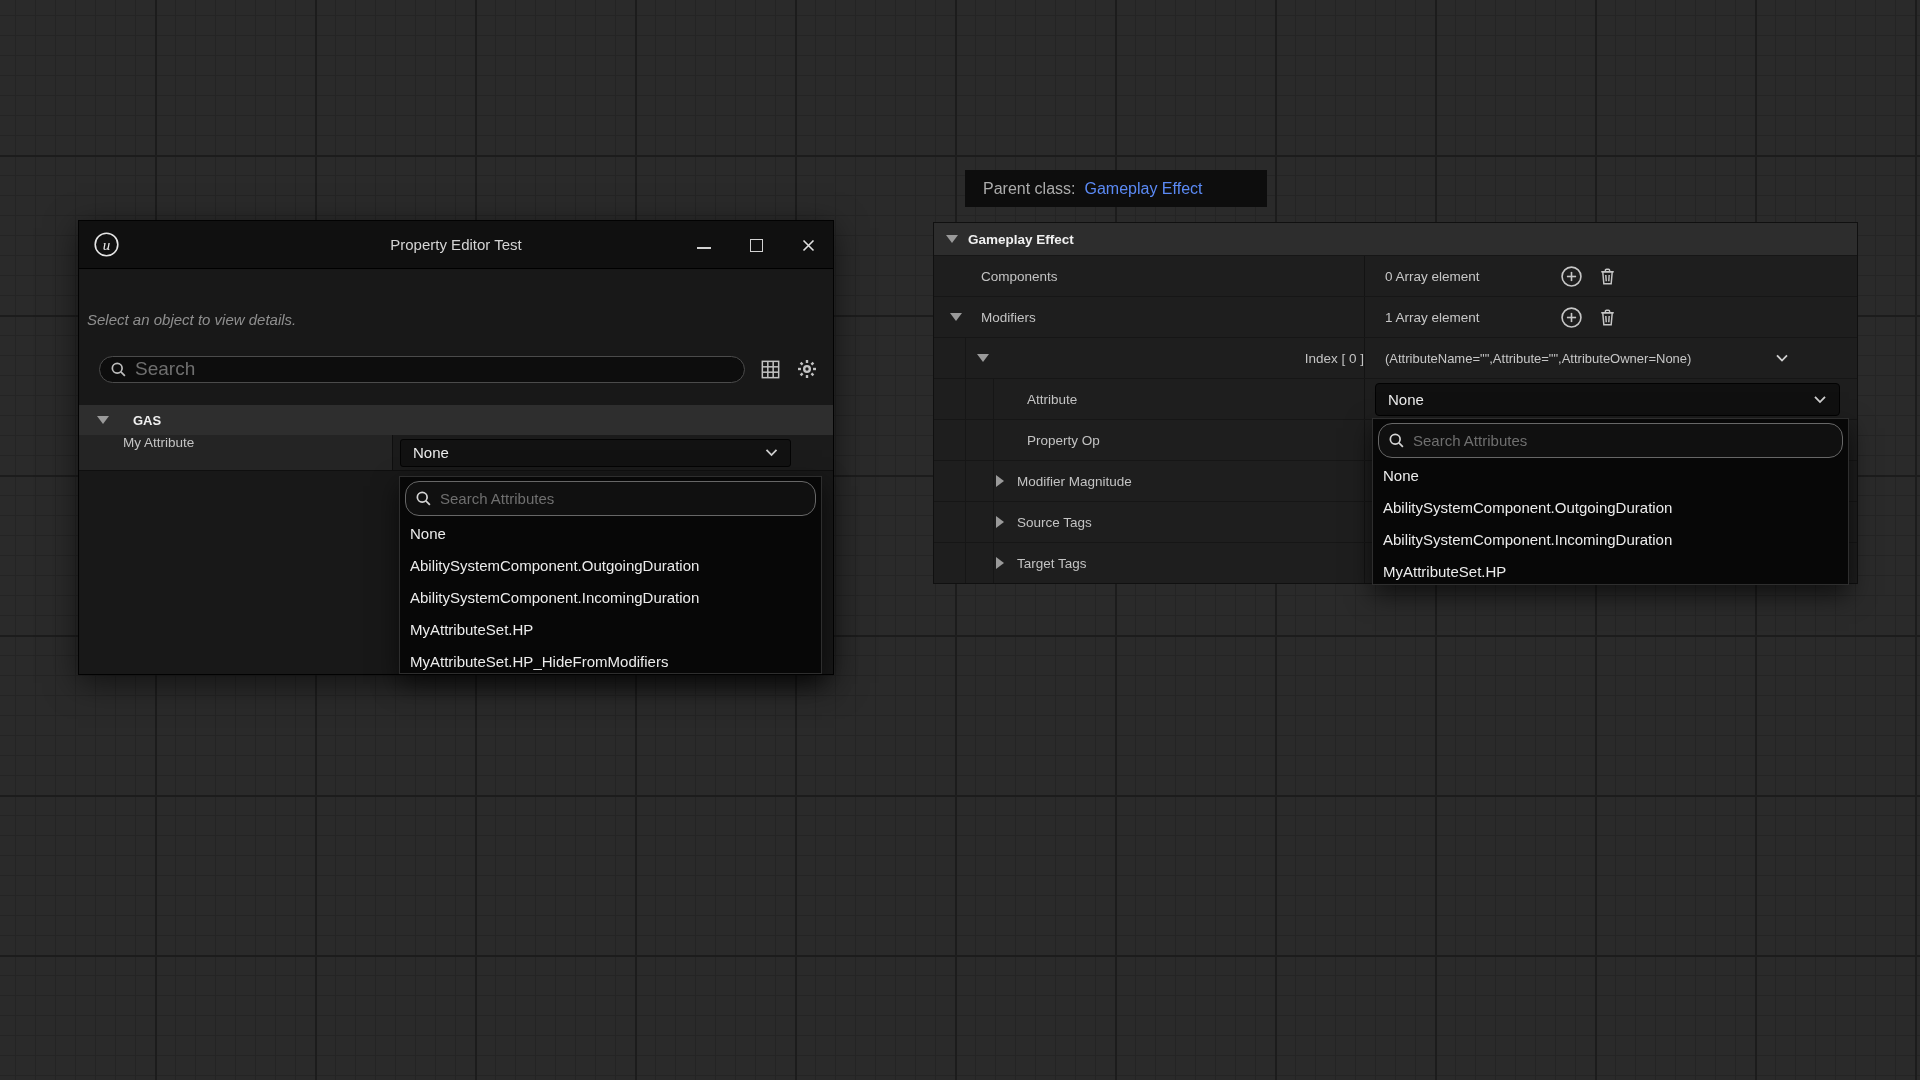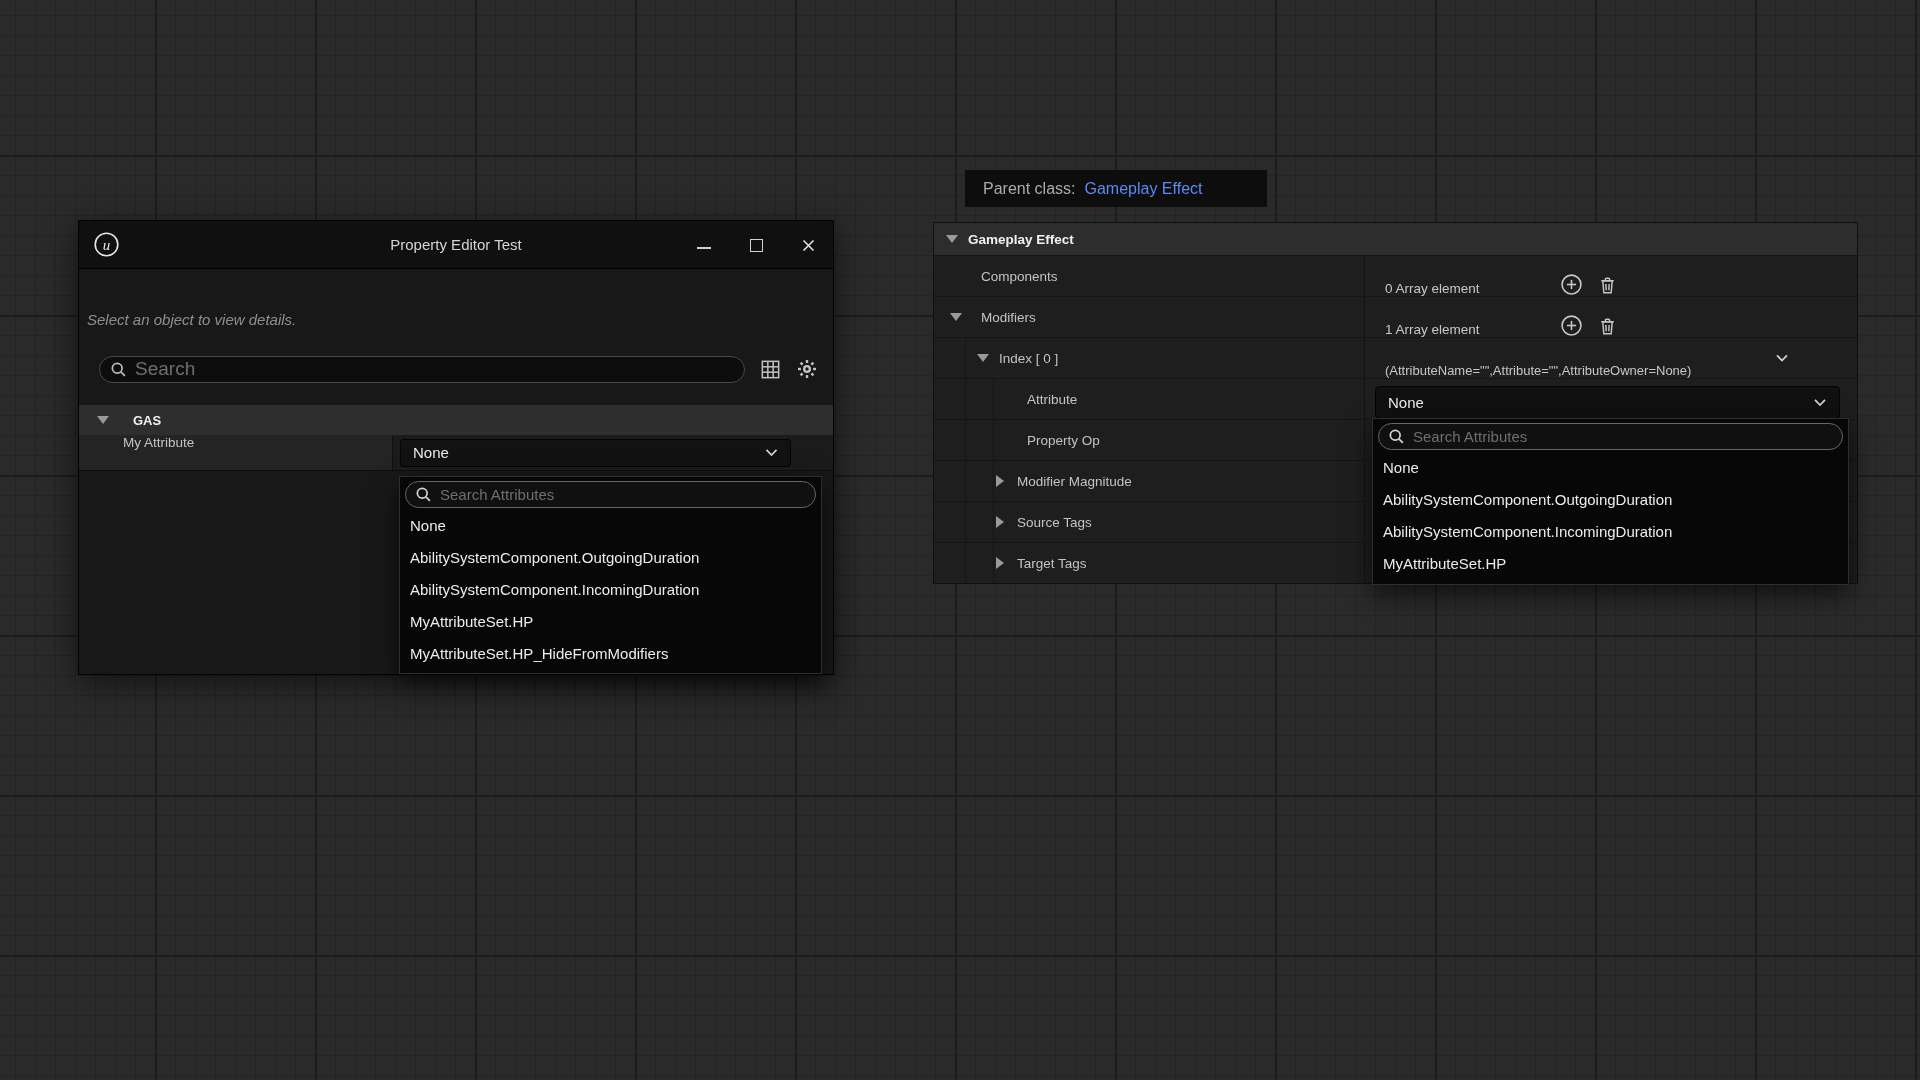--- a/index.html
+++ b/index.html
@@ -36,32 +36,32 @@
   .search-input::placeholder { color:#6f6f6f; }
   .toolbar-icon { margin-left:15px; display:flex; align-items:center; cursor:pointer; }
   .cat-header { position:absolute; top:184px; left:0; right:0; height:30px; background:#2e2e2e; display:flex; align-items:center; padding-left:18px; gap:24px; color:#f0f0f0; font-weight:bold; font-size:13px; }
   .prop-row { position:absolute; top:214px; left:0; right:0; height:36px; display:flex; }
   .prop-label { width:314px; background:#242424; border-right:1px solid #0f0f0f; border-bottom:1px solid #0f0f0f; display:flex; align-items:flex-start; padding-left:44px; color:#c3c3c3; font-size:13.5px; }
   .prop-value { flex:1; background:#1b1b1b; border-bottom:1px solid #0f0f0f; display:flex; align-items:center; }
   .combo { margin-left:7px; width:391px; height:28px; background:#121212; border:1px solid #040404; border-radius:3px; display:flex; align-items:center; justify-content:space-between; padding:0 12px; color:#ececec; font-size:15px; cursor:pointer; }
   
   .dropdown { position:absolute; background:#070707; border:1px solid #2e2e2e; z-index:20; box-shadow:0 10px 24px rgba(0,0,0,.6); }
   .left-dd { left:320px; top:255px; width:423px; height:198px; }
-  .dd-search { margin:4px 5px 2px 5px; height:27px; border:1px solid #676767; border-radius:14px; background:#101010; display:flex; align-items:center; padding:0 9px; gap:8px; }
+  .dd-search { margin:4px 5px 2px 5px; height:35px; border:1px solid #676767; border-radius:14px; background:#101010; display:flex; align-items:center; padding:0 9px; gap:8px; }
   .dd-search .search-input { font-size:15px; }
   .dd-item { height:32px; line-height:32px; padding-left:10px; color:#ececec; font-size:15px; white-space:nowrap; cursor:pointer; }
   
   .parent-bar { position:absolute; left:937px; top:170px; width:302px; height:37px; background:#0d0d0d; display:flex; align-items:center; padding-left:18px; gap:9px; font-size:16px; color:#acacac;margin-left:28px; }
   .parent-link { color:#5b8af5; text-decoration:none; cursor:pointer; }
   .details { position:absolute; left:933px; top:222px; width:925px; background:#1e1e1e; border:1px solid #101010; }
   .d-header { height:32px; background:#2d2d2d; display:flex; align-items:center; padding-left:12px; gap:10px; font-weight:bold; font-size:13.5px; color:#f0f0f0; }
   .d-row { position:relative; height:41px; border-top:1px solid #161616; display:flex; }
   .d-label { width:430px; position:relative; display:flex; align-items:center; color:#c3c3c3; font-size:13.5px; }
-  .d-value { flex:1; border-left:1px solid #131313; position:relative; display:flex; align-items:flex-end; color:#c7c7c7; font-size:13.5px; }
-  .pl47 { padding-left:47px; } .pl65 { padding-left:65px; } .pl83 { padding-left:83px; } .pl93 { padding-left:93px; }
+  .d-value { flex:1; border-left:1px solid #131313; position:relative; display:flex; align-items:center; color:#c7c7c7; font-size:13.5px; }
+  .pl47 { padding-left:47px; } .pl65 { padding-left:65px;justify-content:flex-end; } .pl83 { padding-left:83px; } .pl93 { padding-left:93px; }
   .guide { position:absolute; top:0; bottom:0; width:1px; background:#161616; }
   .g1 { left:31px; } .g2 { left:59px; }
   .tri-down { width:0; height:0; border-left:6px solid transparent; border-right:6px solid transparent; border-top:8px solid #9a9a9a; display:inline-block; cursor:pointer; }
   .tri-right { width:0; height:0; border-top:6px solid transparent; border-bottom:6px solid transparent; border-left:8px solid #9a9a9a; display:inline-block; cursor:pointer; }
   .exp-abs { position:absolute; top:50%; transform:translateY(-50%); }
   .x16 { left:16px; } .x43 { left:43px; } .x62 { left:62px; }
   .val-text { padding-left:20px; width:195px; white-space:nowrap; }
   .icon-btn { display:flex; align-items:center; margin-right:14px; cursor:pointer; }
   .struct-text { padding-left:20px; white-space:nowrap; font-size:13px; }
   .chev-abs { position:absolute; left:410px; top:50%; transform:translateY(-50%); cursor:pointer; }

